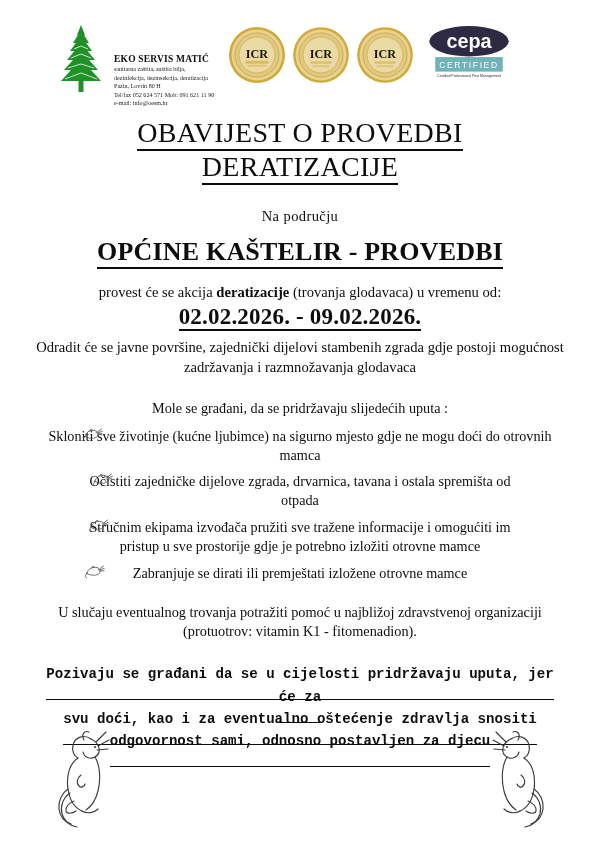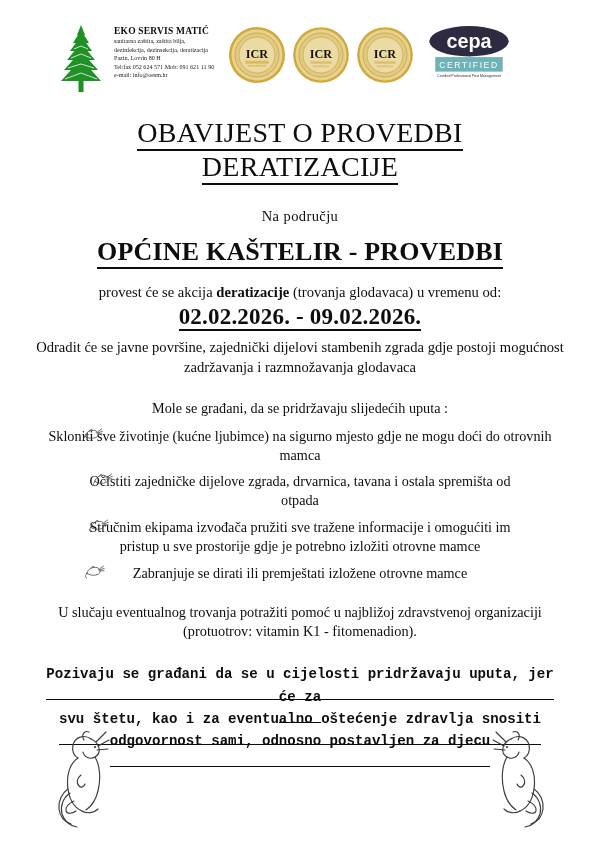--- a/index.html
+++ b/index.html
@@ -26,20 +26,21 @@
   }
   .tree-logo {
     width: 46px;
     flex: 0 0 46px;
     margin-top: 2px;
   }
   .company-block {
     margin-left: 10px;
     flex: 0 0 auto;
     padding-top: 4px;
+    margin-top: 28px;
   }
   .company-name {
     font-weight: bold;
     font-size: 9.5px;
     letter-spacing: 0.2px;
     line-height: 1.15;
     white-space: nowrap;
   }
   .company-line {
     font-size: 6.1px;
@@ -348,21 +349,21 @@
   </li>
 </ul>
 
 <div class="antidote-para">
   <span>U slučaju eventualnog trovanja potražiti pomoć u najbližoj</span>
   <span>zdravstvenoj organizaciji (protuotrov: vitamin K1 - fitomenadion).</span>
 </div>
 
 <div class="warning-block">
   <span>Pozivaju se građani da se u cijelosti pridržavaju uputa, jer će za</span><br>
-  <span>svu štetu, kao i za eventualno oštećenje zdravlja snositi</span><br>
+  <span>svu doći, kao i za eventualno oštećenje zdravlja snositi</span><br>
   <span>odgovornost sami, odnosno postavljen za djecu</span>
 </div>
 
 <svg class="corner-mouse left" viewBox="0 0 78 108">
   <g fill="none" stroke="#3b3b3b" stroke-width="1.15" stroke-linecap="round" stroke-linejoin="round">
     <path d="M43 16 C52 20, 54 30, 47 34 C42 37, 36 34, 35 29"></path>
     <path d="M43 16 C36 11, 27 14, 25 22 C23.5 28, 26 33, 30 35"></path>
     <path d="M30 35 C22 40, 18 52, 20 66 C21.6 77, 27 85, 34 88"></path>
     <path d="M47 34 C52 42, 53 56, 50 68 C48 76, 44 83, 38 87"></path>
     <path d="M34 88 C39 91, 46 90, 50 86"></path>

